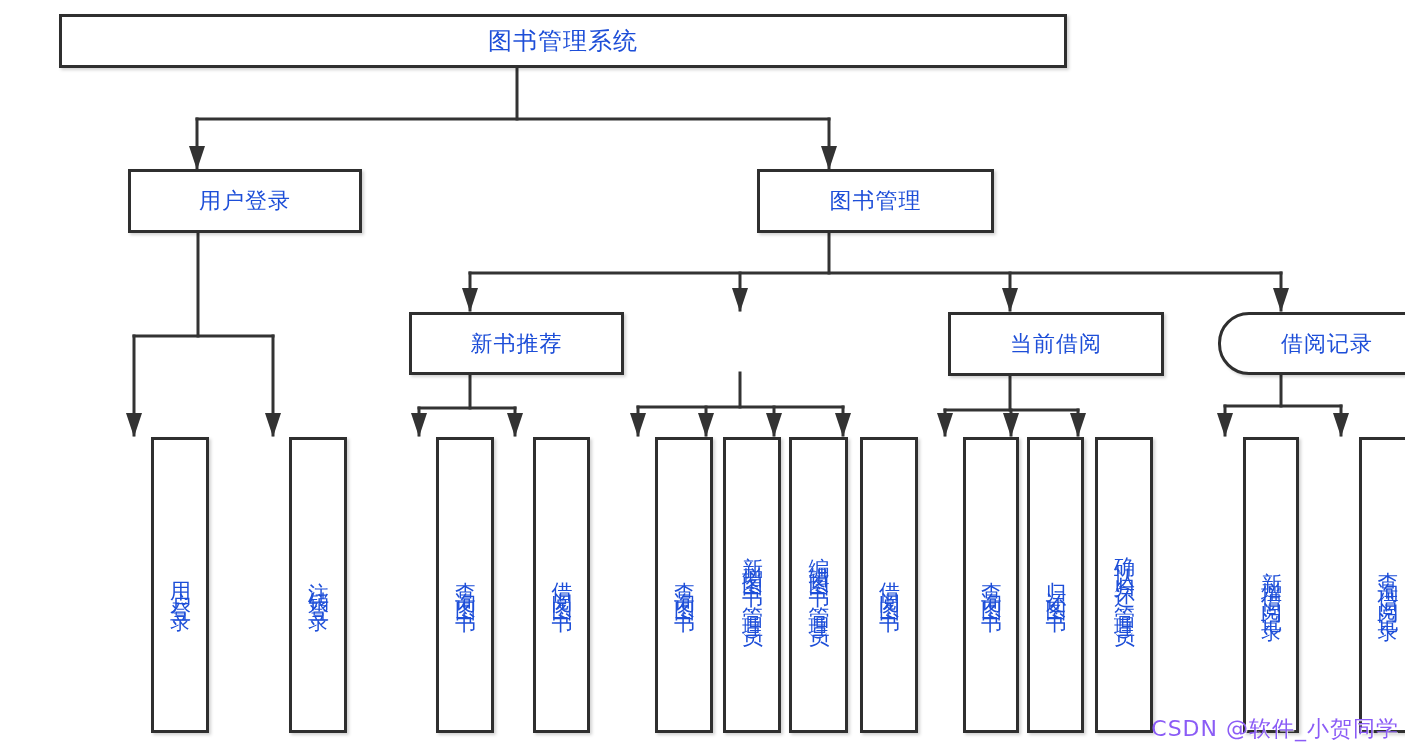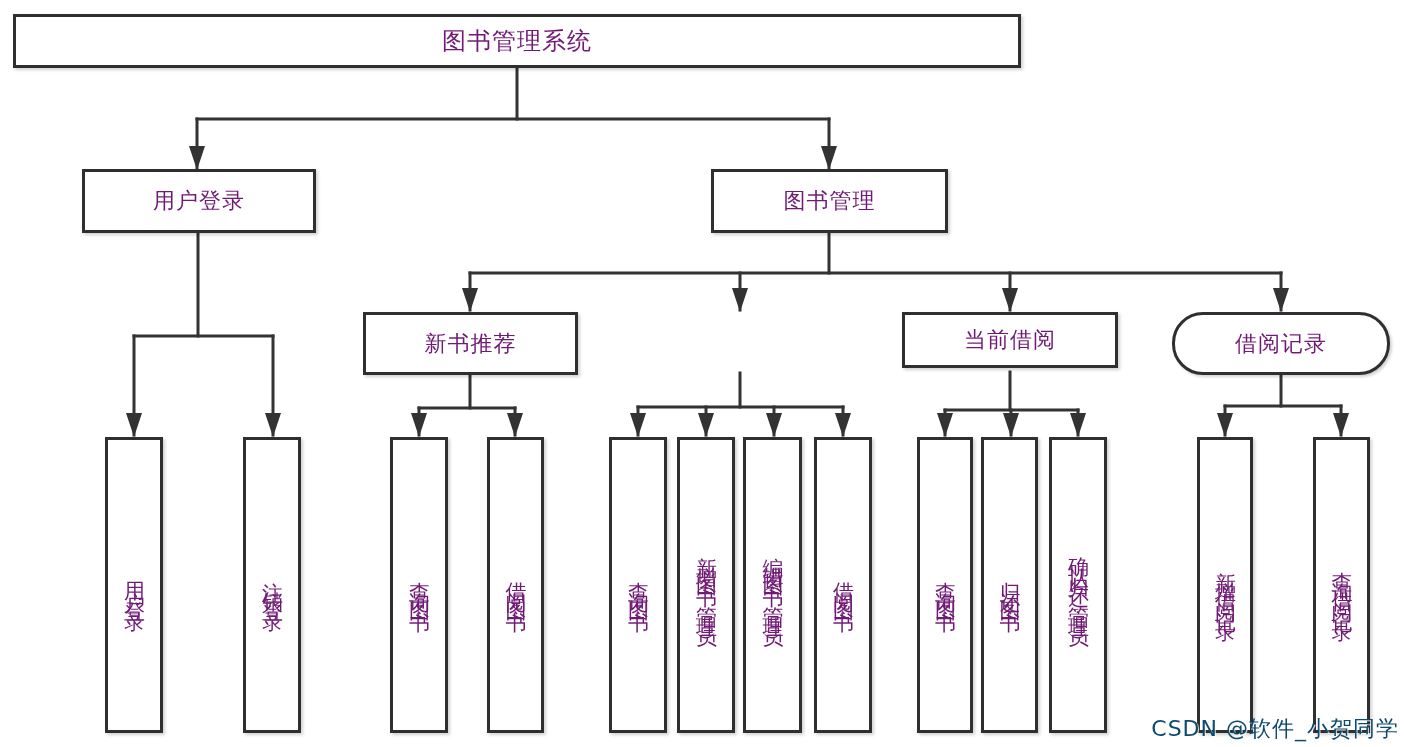--- a/index.html
+++ b/index.html
@@ -19,44 +19,45 @@
     position: absolute;
     left: 0;
     top: 0;
     z-index: 1;
   }
   .box {
     position: absolute;
     box-sizing: border-box;
     background: #ffffff;
     border: 3px solid #2f2f2f;
-    color: #701a75;
+    color: #1d4ed8;
     display: flex;
     align-items: center;
     justify-content: center;
     z-index: 2;
     box-shadow: 2px 2px 3px rgba(0,0,0,0.18);
+    margin-left: 46px;
   }
   .lvl-root { font-size: 24px; letter-spacing: 1px; }
   .lvl-h   { font-size: 22px; letter-spacing: 1px; }
   .lvl-v {
     writing-mode: vertical-rl;
     text-orientation: mixed;
     font-size: 21px;
     letter-spacing: 10px;
     line-height: 1;
     text-align: center;
   }
   #watermark {
     position: absolute;
     right: 6px;
     top: 714px;
     z-index: 5;
     font-size: 22px;
-    color: #0c4a6e;
+    color: #8b5cf6;
     letter-spacing: 1px;
     text-shadow: 1px 1px 0 rgba(255,255,255,0.8);
     white-space: nowrap;
   }
 </style>
 </head>
 <body>
 
 <div id="canvas">
 
@@ -114,21 +115,21 @@
       <polygon points="1217,413 1233,413 1225,437" fill="#333333"></polygon>
       <polygon points="1333,413 1349,413 1341,437" fill="#333333"></polygon>
     </svg>
 
   <div class="box lvl-root" style="left:13px; top:14px; width:1008px; height:54px;">图书管理系统</div>
 
   <div class="box lvl-h" style="left:82px; top:169px; width:234px; height:64px;">用户登录</div>
   <div class="box lvl-h" style="left:711px; top:169px; width:237px; height:64px;">图书管理</div>
 
   <div class="box lvl-h" style="left:363px; top:312px; width:215px; height:63px;">新书推荐</div>
-  <div class="box lvl-h" style="left:902px; top:312px; width:216px; height:56px;">当前借阅</div>
+  <div class="box lvl-h" style="left:902px; top:312px; width:216px; height:64px;">当前借阅</div>
   <div class="box lvl-h" style="left:1172px; top:312px; width:218px; height:63px;border-radius:31px;">借阅记录</div>
 
   <div class="box lvl-v" style="left:105px; top:437px; width:58px; height:296px;">用户登录</div>
   <div class="box lvl-v" style="left:243px; top:437px; width:58px; height:296px;">注销登录</div>
 
   <div class="box lvl-v" style="left:390px; top:437px; width:58px; height:296px;">查询图书</div>
   <div class="box lvl-v" style="left:487px; top:437px; width:57px; height:296px;">借阅图书</div>
 
   <div class="box lvl-v" style="left:609px; top:437px; width:58px; height:296px;">查询图书</div>
   <div class="box lvl-v" style="left:677px; top:437px; width:58px; height:296px;">新增图书（管理员）</div>

